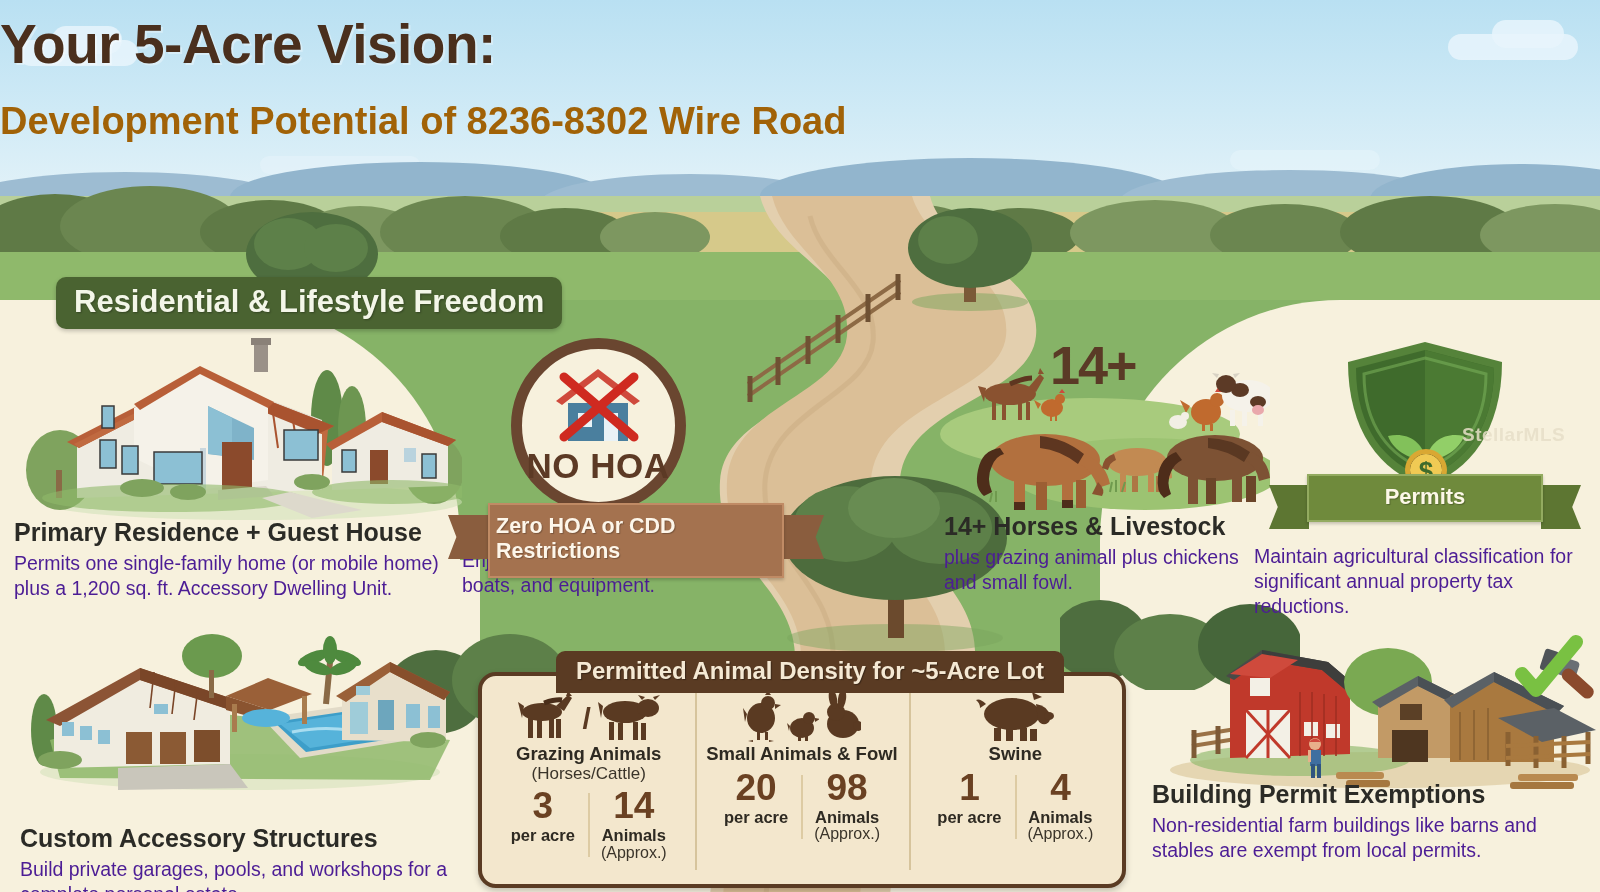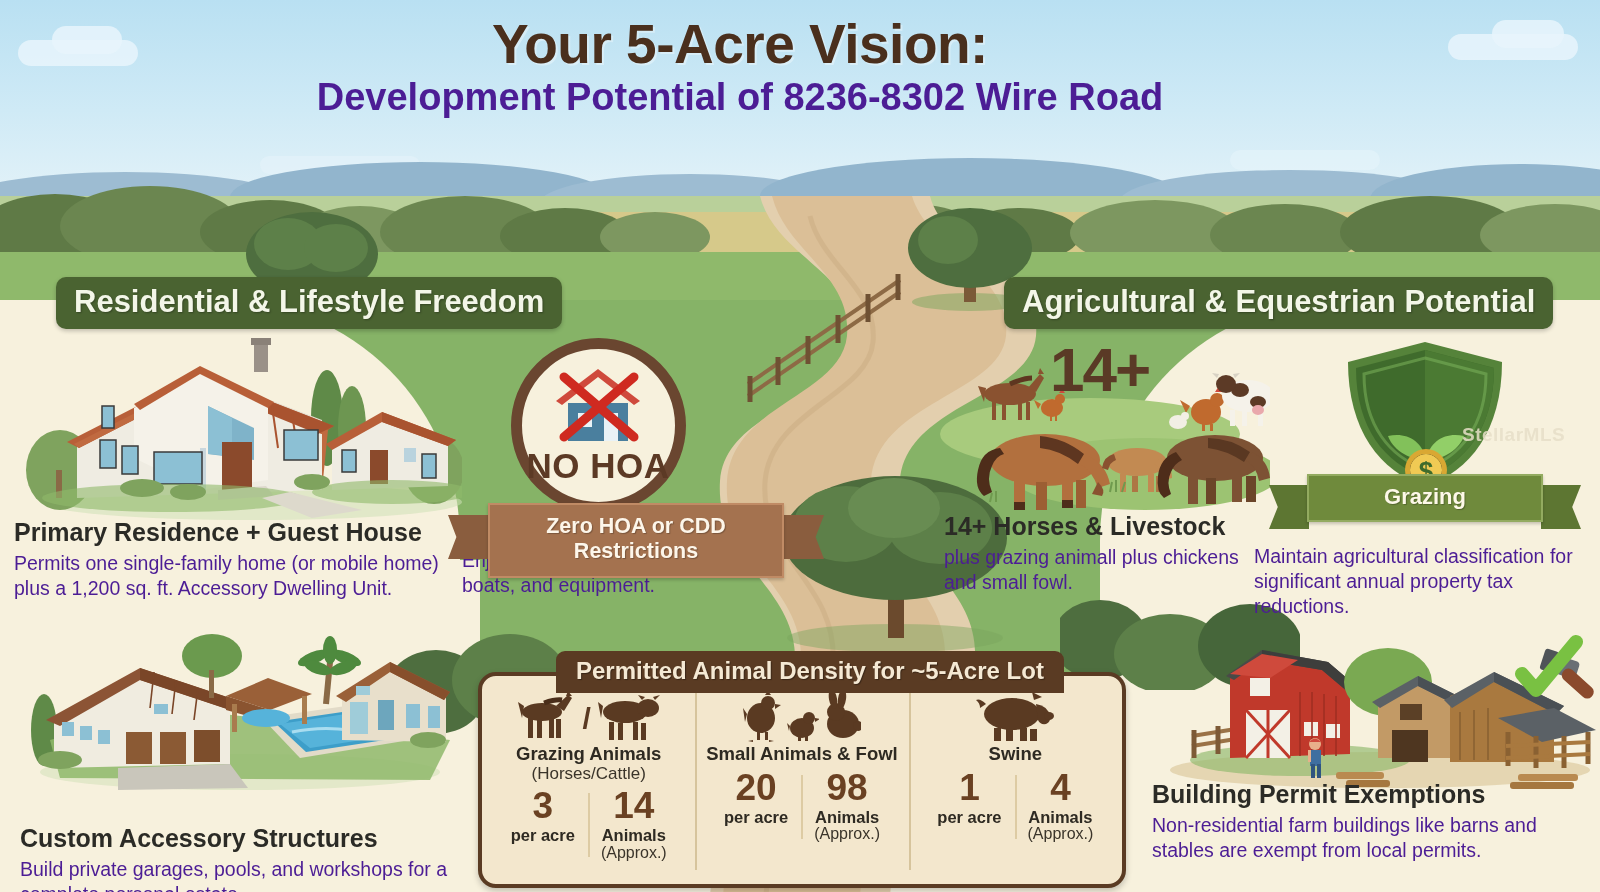--- a/index.html
+++ b/index.html
@@ -29,44 +29,44 @@
 
   
   .panelL{position:absolute;left:-60px;top:300px;width:520px;height:620px;background:#f7f1dd;
           border-radius:0 240px 0 0;}
   .panelR{position:absolute;right:-60px;top:300px;width:560px;height:620px;background:#f7f1dd;
           border-radius:240px 0 0 0;}
   .panelLb{position:absolute;left:0;top:560px;width:480px;height:360px;background:#f7f1dd;}
   .panelRb{position:absolute;right:0;top:560px;width:500px;height:360px;background:#f7f1dd;}
 
   
-  .title-wrap{position:absolute;left:0;top:16px;width:1480px;text-align:center;z-index:40;}
+  .title-wrap{position:absolute;left:0;top:16px;width:1480px;z-index:40;}
   .title1{font-size:55px;font-weight:bold;color:#4a2f1d;letter-spacing:-.5px;
           text-shadow:2px 2px 0 rgba(255,255,255,.35);line-height:1.05;}
-  .title2{font-size:38px;font-weight:bold;color:#4c1d95;margin-top:4px;line-height:1.05;}
+  .title2{font-size:38px;font-weight:bold;color:#a16207;margin-top:28px;line-height:1.05;}
 
   
   .sec{position:absolute;z-index:45;background:#4a6331;border-radius:10px;
        padding:7px 18px 9px;box-shadow:0 2px 4px rgba(0,0,0,.22);}
   .sec span{font-size:31px;font-weight:bold;color:#f3f6e8;white-space:nowrap;
             text-shadow:1px 1px 2px rgba(0,0,0,.3);}
   #sec-left{left:36px;top:277px;margin-left:20px;}
   #sec-right{left:1004px;top:277px;}
 
   
   .feat{position:absolute;z-index:46;text-align:left;}
   .feat h3{margin:0;font-size:25px;font-weight:bold;color:#2b2b26;line-height:1.15;}
   .feat p{margin:4px 0 0;font-size:19.5px;color:#4c1d95;line-height:1.28;}
 
   
   .art{position:absolute;z-index:44;}
   svg{display:block;}
 
   
-  .hoa-wrap{position:absolute;left:488px;top:338px;width:220px;z-index:47;text-align:center;}
+  .hoa-wrap{position:absolute;left:488px;top:338px;width:220px;z-index:47;text-align:left;}
   .hoa-circle{position:relative;width:175px;height:175px;margin:0 auto;border-radius:50%;
      border:11px solid #6a4630;background:#f7f1dd;box-sizing:border-box;
      display:flex;align-items:flex-end;justify-content:center;}
   .hoa-text{font-size:35px;font-weight:bold;color:#5c3a25;margin-bottom:16px;letter-spacing:.5px;}
   .ribbon{position:relative;margin:-10px auto 0;width:296px;}
   .rib-band{position:relative;background:#a4724f;padding:9px 6px 11px;border:2px solid #c08b65;
             box-shadow:0 2px 3px rgba(0,0,0,.2);}
   .rib-band span{font-size:21.5px;font-weight:bold;color:#fdf6ea;line-height:1.18;display:block;
                  text-shadow:1px 1px 1px rgba(0,0,0,.25);}
   .rib-tail{position:absolute;top:12px;width:42px;height:44px;background:#8a5d3e;}
@@ -78,21 +78,21 @@
   .gb-ribbon{position:relative;margin:-16px auto 0;width:236px;}
   .gb-band{position:relative;background:#6f8a3c;padding:8px 6px 10px;border:2px solid #93ab60;
            box-shadow:0 2px 3px rgba(0,0,0,.2);}
   .gb-band span{font-size:22px;font-weight:bold;color:#fdf8e8;line-height:1.18;display:block;
                 text-shadow:1px 1px 1px rgba(0,0,0,.25);}
   .gb-tail{position:absolute;top:11px;width:40px;height:44px;background:#5d7632;}
   .gb-tail.l{left:-38px;clip-path:polygon(0 0,100% 0,100% 100%,0 100%,22% 50%);}
   .gb-tail.r{right:-38px;clip-path:polygon(0 0,100% 0,78% 50%,100% 100%,0 100%);}
 
   
-  .bignum{position:absolute;left:1050px;top:334px;font-size:62px;font-weight:bold;
+  .bignum{position:absolute;left:1050px;top:334px;font-size:54px;font-weight:bold;
           color:#5a3a26;z-index:46;letter-spacing:-2px;}
 
   
   .dens-tab{position:absolute;left:556px;top:651px;z-index:49;background:#5a3b23;
             border-radius:9px 9px 0 0;padding:6px 20px 8px;}
   .dens-tab span{font-size:24px;font-weight:bold;color:#f5e9d4;white-space:nowrap;
                  text-shadow:1px 1px 1px rgba(0,0,0,.35);}
   .dens{position:absolute;left:478px;top:672px;width:640px;height:208px;z-index:48;
         background:#f3e7cd;border:4px solid #5a3b23;border-radius:18px;
         box-shadow:0 3px 6px rgba(0,0,0,.22);display:flex;}
@@ -213,23 +213,20 @@
   <div class="panelR"></div>
   <div class="panelRb"></div>
 
   <div class="title-wrap">
     <div class="title1">Your 5-Acre Vision:</div>
     <div class="title2">Development Potential of 8236-8302 Wire Road</div>
   </div>
 
   <div class="sec" id="sec-left">
     <span>Residential &amp; Lifestyle Freedom</span>
-  </div>
-  <div class="sec" id="sec-right">
-    <span>Agricultural &amp; Equestrian Potential</span>
   </div>
 
   <svg class="art" style="left:22px;top:330px;" width="440" height="190" viewBox="0 0 440 190">
     <ellipse cx="230" cy="172" rx="210" ry="18" fill="#cfe0b6" opacity=".55"></ellipse>
     <ellipse cx="38" cy="140" rx="34" ry="40" fill="#7fa35e"></ellipse>
     <rect x="34" y="140" width="6" height="28" fill="#8a6a46"></rect>
     <ellipse cx="412" cy="140" rx="30" ry="34" fill="#7fa35e"></ellipse>
     <ellipse cx="305" cy="88" rx="16" ry="48" fill="#5f8a48"></ellipse>
     <ellipse cx="330" cy="98" rx="14" ry="42" fill="#6d9651"></ellipse>
 
@@ -487,21 +484,21 @@
       <path d="M54 42 C 68 42, 86 34, 92 18 C 74 14, 58 22, 54 42 Z" fill="#92cf68"></path>
       <circle cx="54" cy="52" r="21" fill="#d9a833"></circle>
       <circle cx="54" cy="52" r="16" fill="#efc košek"></circle>
       <circle cx="54" cy="52" r="16" fill="#f0ca54"></circle>
       <text x="54" y="62" text-anchor="middle" font-size="26" font-weight="bold" fill="#3f6b2c" font-family="Liberation Sans, sans-serif">$</text>
     </svg>
     <div class="gb-ribbon">
       <div class="gb-tail l"></div>
       <div class="gb-tail r"></div>
       <div class="gb-band">
-        <span>Grazing</span>
+        <span>Permits</span>
       </div>
     </div>
   </div>
   <div class="feat" style="left:1254px;top:540px;width:340px;">
     <p>Maintain agricultural classification for significant annual property tax reductions.</p>
   </div>
 
   <svg class="art" style="left:1150px;top:612px;" width="450" height="180" viewBox="0 0 450 180">
     <ellipse cx="230" cy="158" rx="210" ry="18" fill="#e0cfa8" opacity=".8"></ellipse>
     <ellipse cx="150" cy="148" rx="110" ry="16" fill="#8fb96b" opacity=".65"></ellipse>

